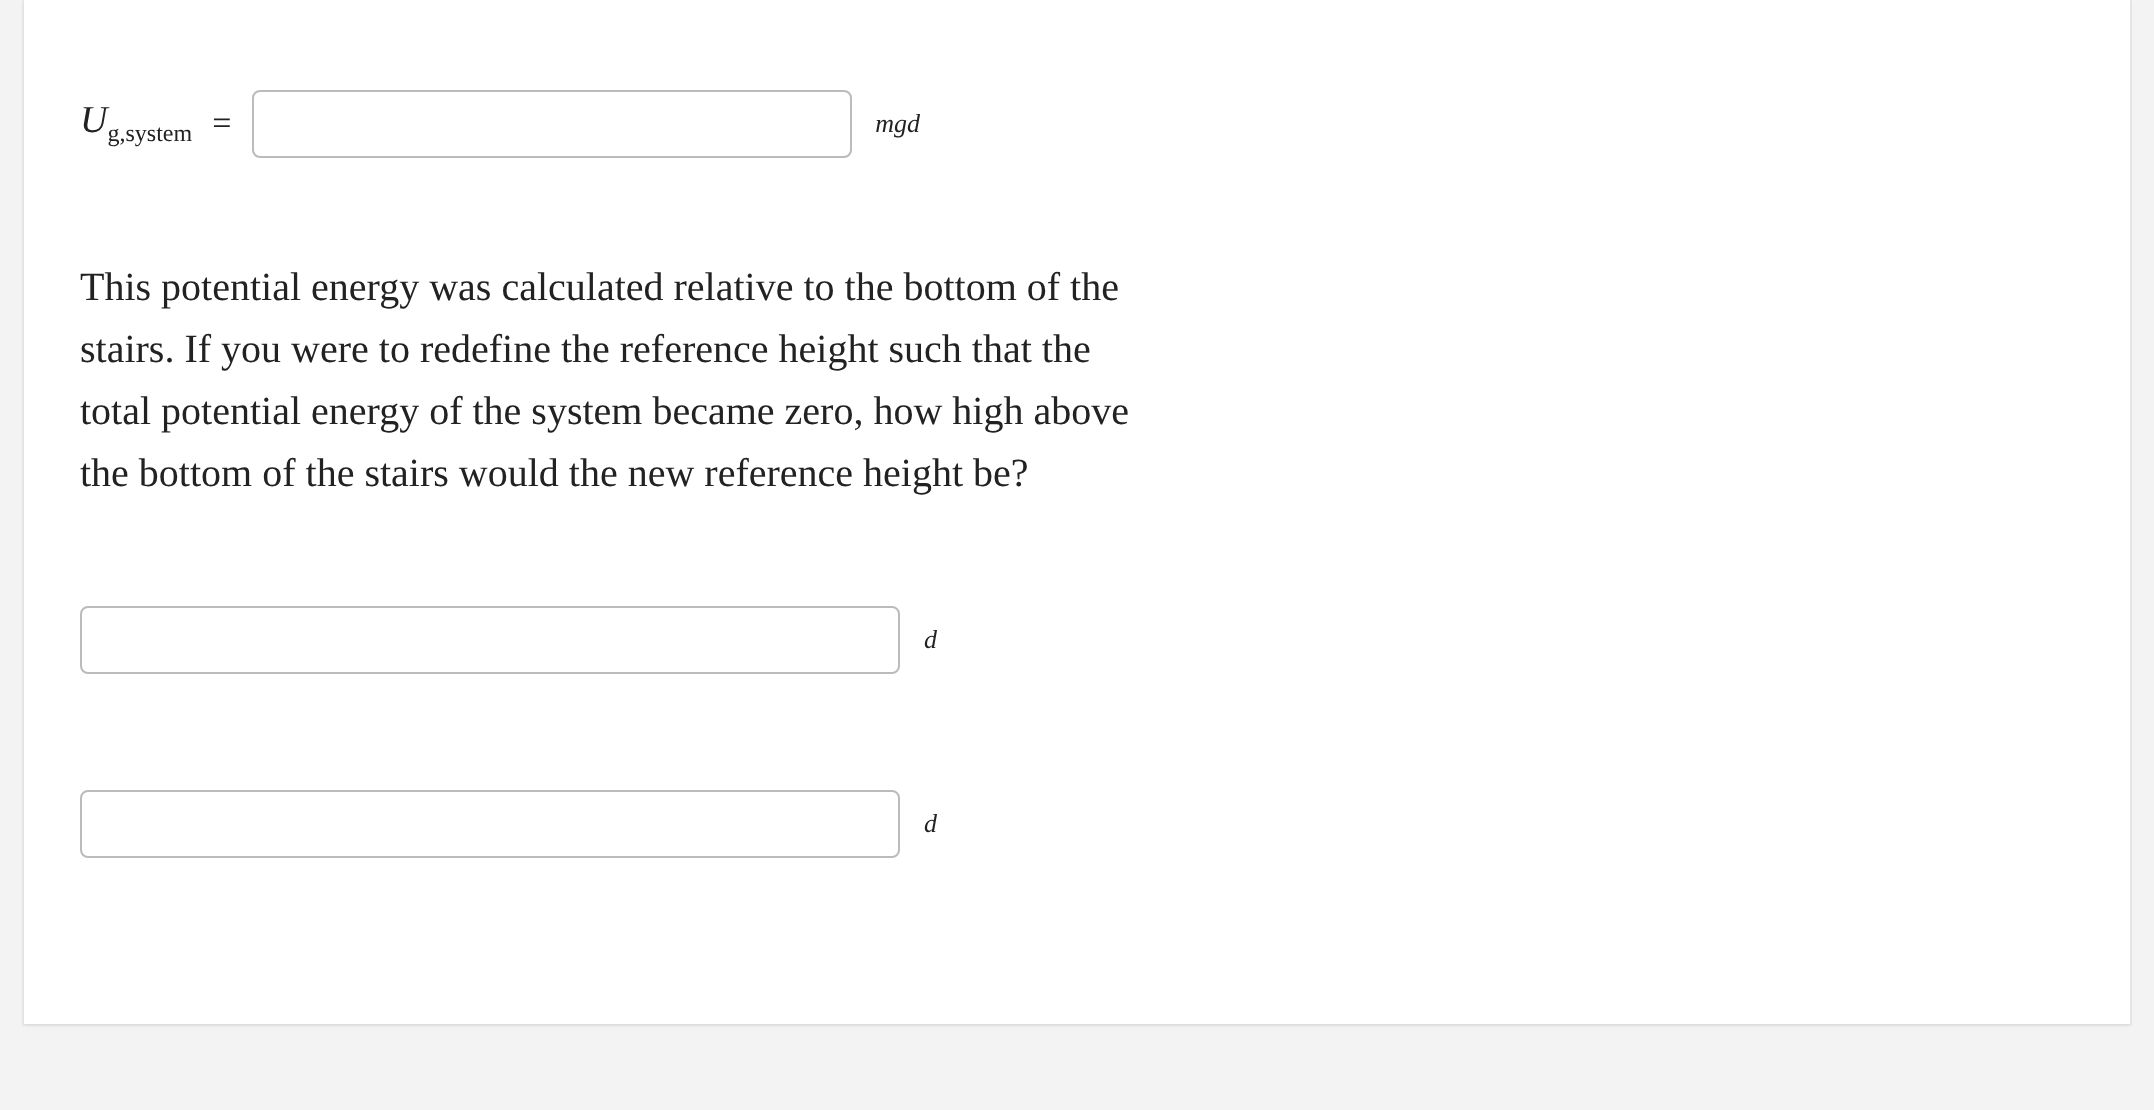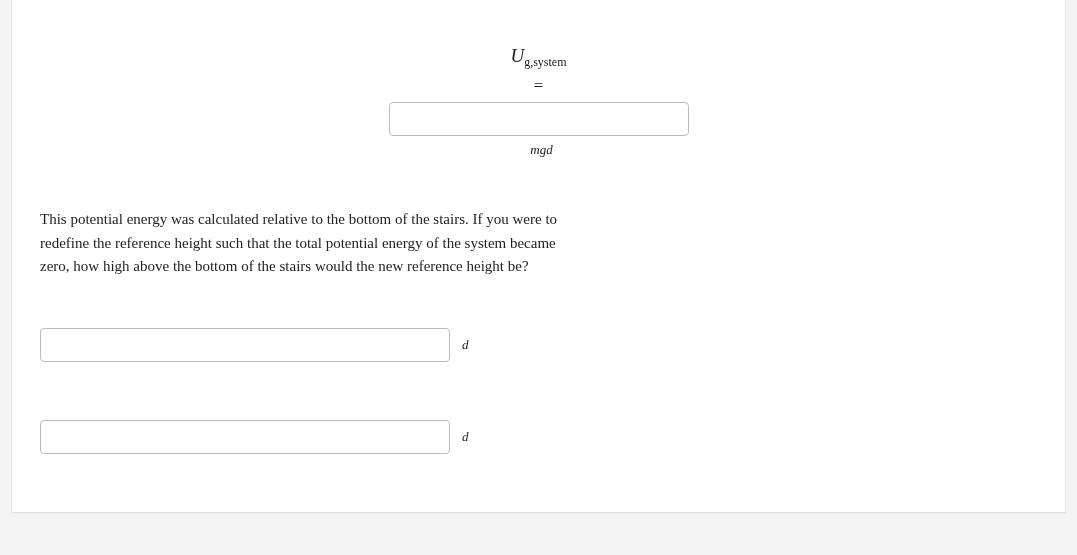--- a/index.html
+++ b/index.html
@@ -23,21 +23,20 @@
       padding: 45px 28px 0 28px;
       box-shadow: 0 1px 2px rgba(0,0,0,0.06), 0 0 0 1px rgba(0,0,0,0.04);
       height: 512px;
       overflow: hidden;
     }
     .formula-row {
       display: flex;
       align-items: center;
       gap: 6px;
       margin-bottom: 50px;
-      flex-direction: column;
     }
     .math-var {
       font-family: Georgia, 'Times New Roman', serif;
       font-style: italic;
       font-size: 19px;
     }
     .math-sub {
       font-size: 12px;
       vertical-align: sub;
       font-style: normal;
@@ -58,21 +57,21 @@
     }
     .unit-label {
       font-style: italic;
       font-size: 13px;
       margin-left: 6px;
     }
     .question-text {
       max-width: 540px;
       line-height: 1.55;
       margin-bottom: 50px;
-      font-size: 15px;
+      font-size: 20px;
     }
     .question-text .bold {
       font-weight: bold;
     }
     .input-row {
       display: flex;
       align-items: center;
       gap: 6px;
       margin-bottom: 58px;
     }

